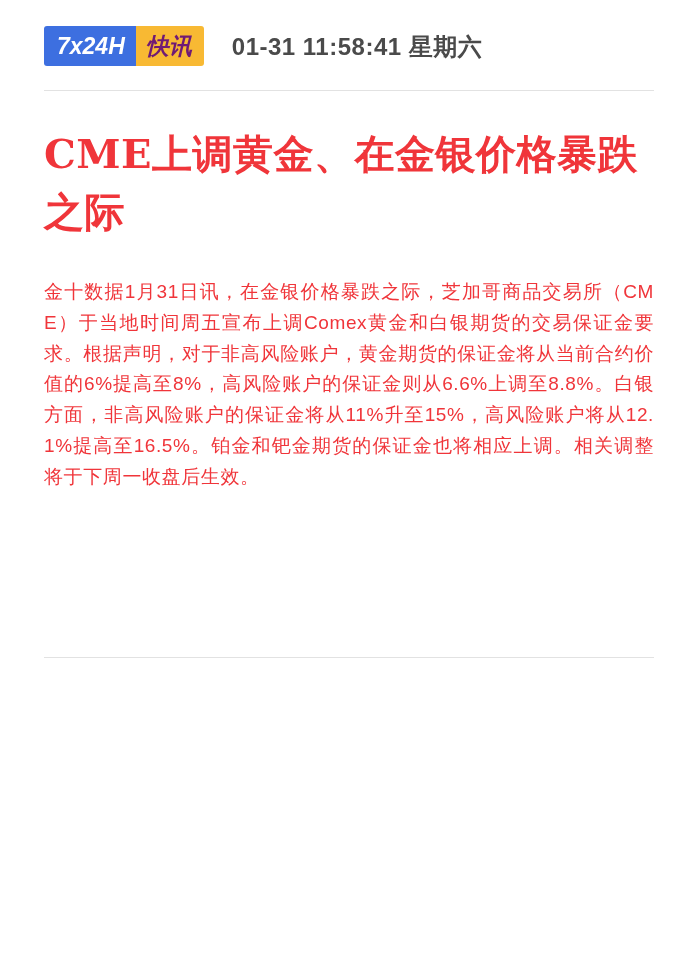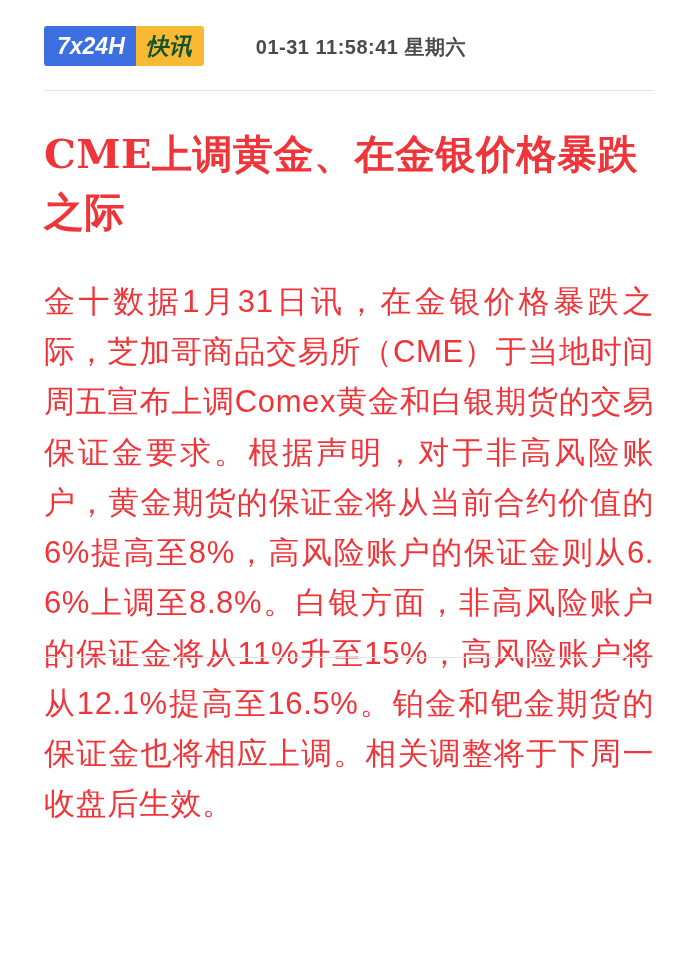--- a/index.html
+++ b/index.html
@@ -43,33 +43,33 @@
     font-weight: bold;
     font-size: 23px;
     letter-spacing: 0px;
     display: flex;
     align-items: center;
     padding: 0 11px 0 13px;
     line-height: 1;
   }
   .badge-right {
     background: #f8b933;
-    color: #14532d;
+    color: #701a75;
     font-style: italic;
     font-weight: bold;
     font-size: 23px;
     display: flex;
     align-items: center;
     padding: 0 12px 0 10px;
     line-height: 1;
   }
   .timestamp {
-    margin-left: 52px;
+    margin-left: 28px;
     color: #4a4a4a;
-    font-size: 20px;
+    font-size: 24px;
     font-weight: bold;
     letter-spacing: 0.5px;
     white-space: nowrap;
     line-height: 1;
     padding-top: 2px;
   }
 
   .divider {
     margin: 24px 44px 0 44px;
     height: 1px;
@@ -86,21 +86,21 @@
     font-family: "DejaVu Serif", serif;
     font-weight: bold;
     font-size: 40px;
     line-height: 1.45;
     letter-spacing: 0.5px;
     margin-top: 34px;
     word-break: break-all;
   }
   .body-text {
     color: #f0353a;
-    font-size: 31px;
+    font-size: 19px;
     line-height: 1.62;
     letter-spacing: 0.6px;
     margin-top: 36px;
     text-align: justify;
     word-break: break-all;
   }
 
   .footer-divider {
     position: absolute;
     left: 44px;

